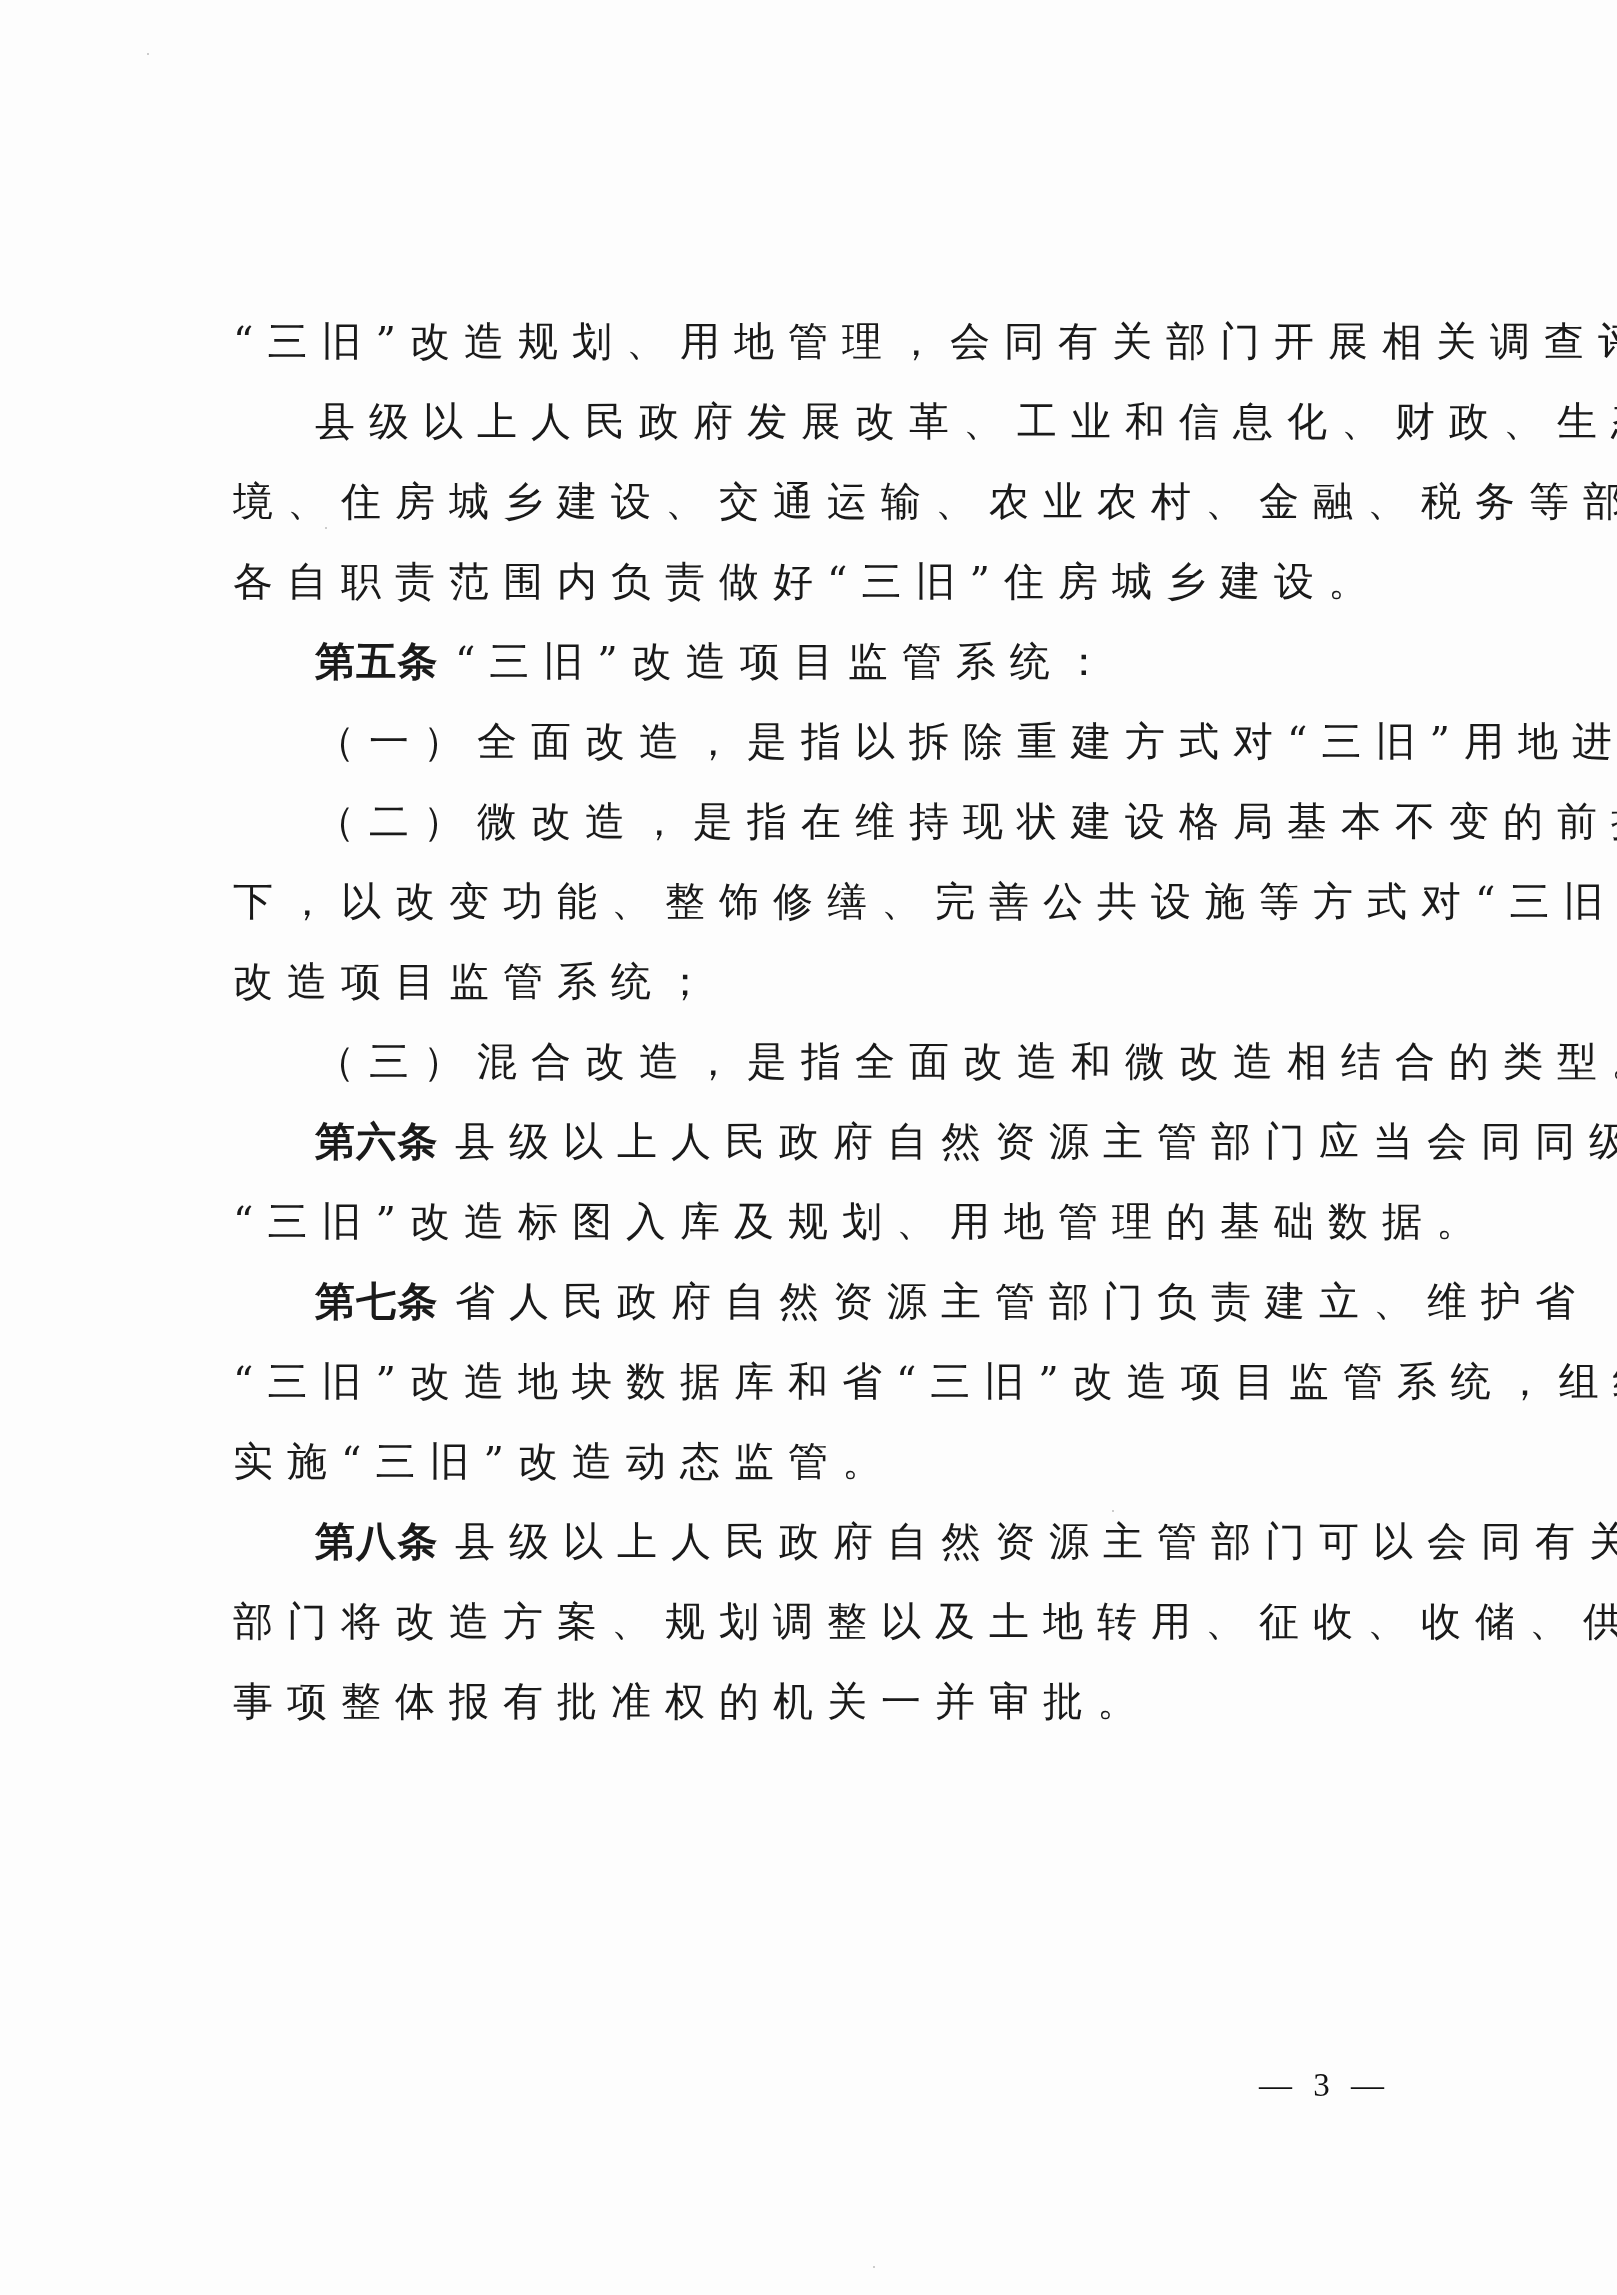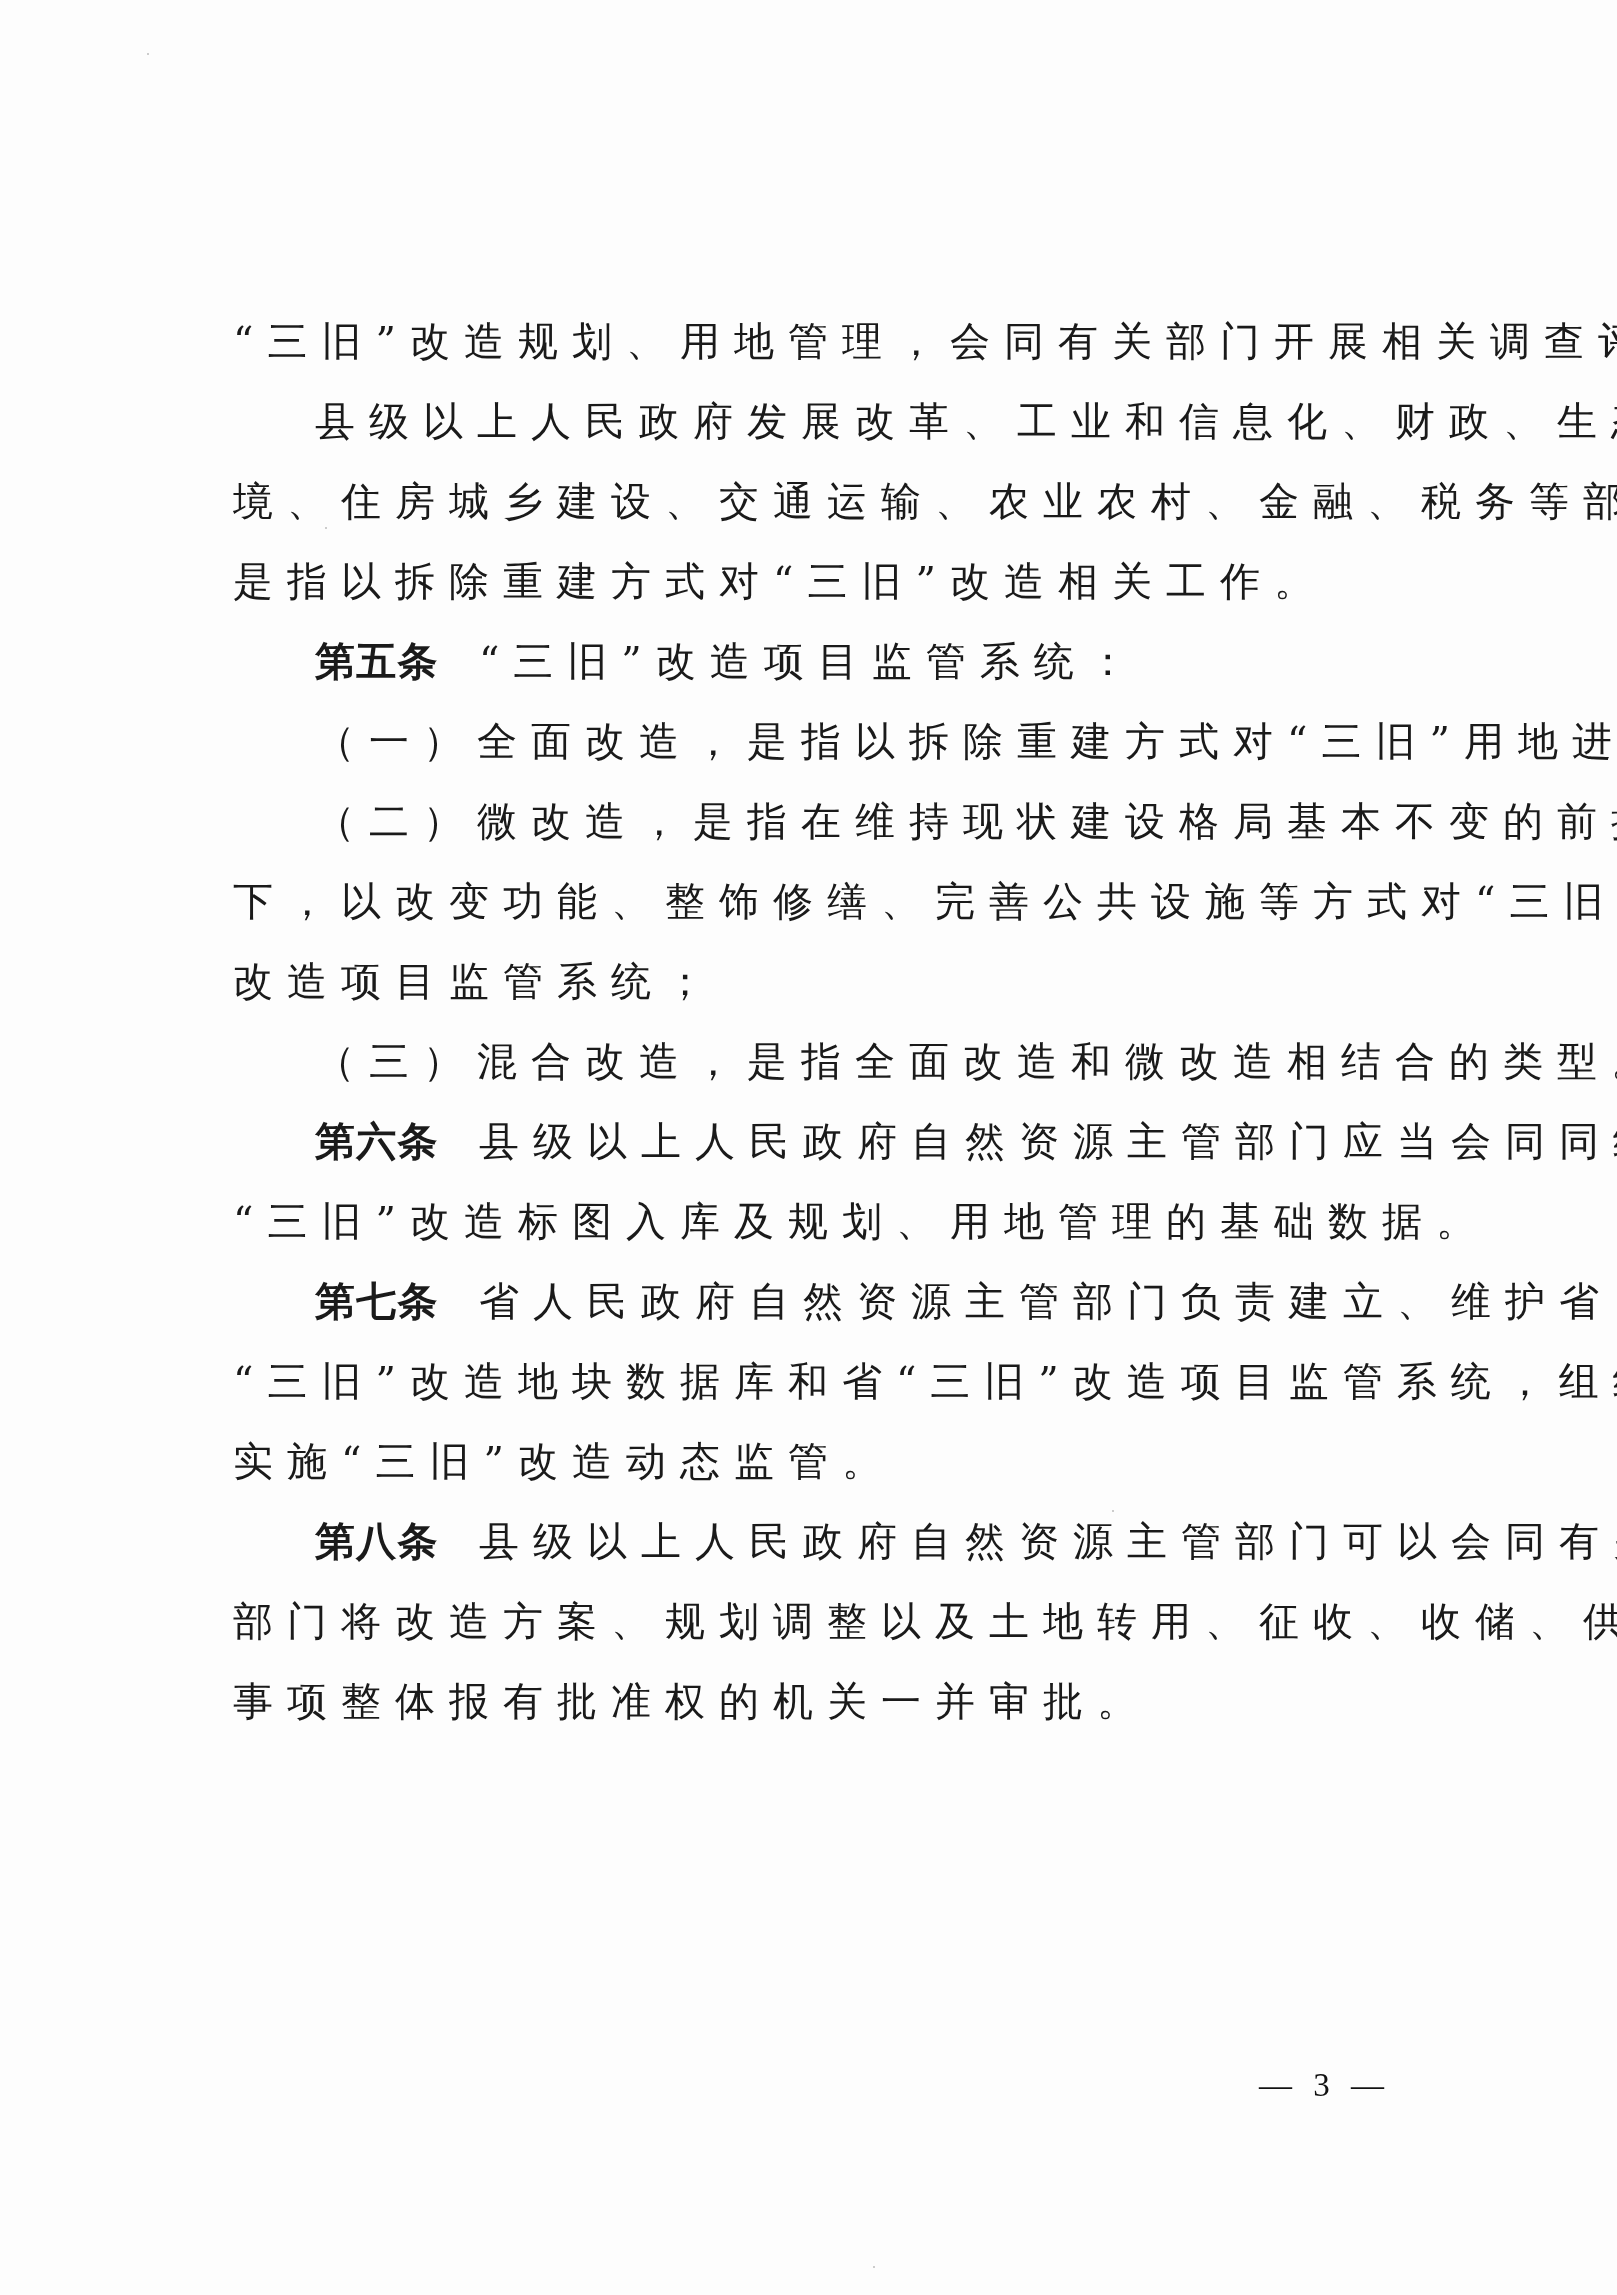--- a/index.html
+++ b/index.html
@@ -36,21 +36,21 @@
       white-space: nowrap;
       overflow: visible;
     }
     .indent {
       padding-left: 82px;
     }
     .article-label {
       font-family: "DejaVu Sans", "Liberation Sans", sans-serif;
       font-weight: bold;
       letter-spacing: 1.3px;
-      margin-right: 40px;
+      margin-right: 16px;
     }
     .page-number {
       position: absolute;
       left: 1259px;
       top: 2067px;
       font-family: "Liberation Serif", "DejaVu Serif", serif;
       font-size: 33px;
       letter-spacing: 6.5px;
       color: #111;
       white-space: nowrap;
@@ -73,21 +73,21 @@
       <span>“三旧”改造规划、用地管理，会同有关部门开展相关调查评</span>
     </div>
 
     <div class="line indent">
       <span>县级以上人民政府发展改革、工业和信息化、财政、生态环</span>
     </div>
     <div class="line">
       <span>境、住房城乡建设、交通运输、农业农村、金融、税务等部门在</span>
     </div>
     <div class="line">
-      <span>是指以拆除重建方式对“三旧”改造相关工作。</span>
+      <span>各自职责范围内负责做好“三旧”住房城乡建设。</span>
     </div>
 
     <div class="line indent">
       <span class="article-label">第五条</span><span>“三旧”改造项目监管系统：</span>
     </div>
 
     <div class="line indent">
       <span>（一）全面改造，是指以拆除重建方式对“三旧”用地进行</span>
     </div>
 

